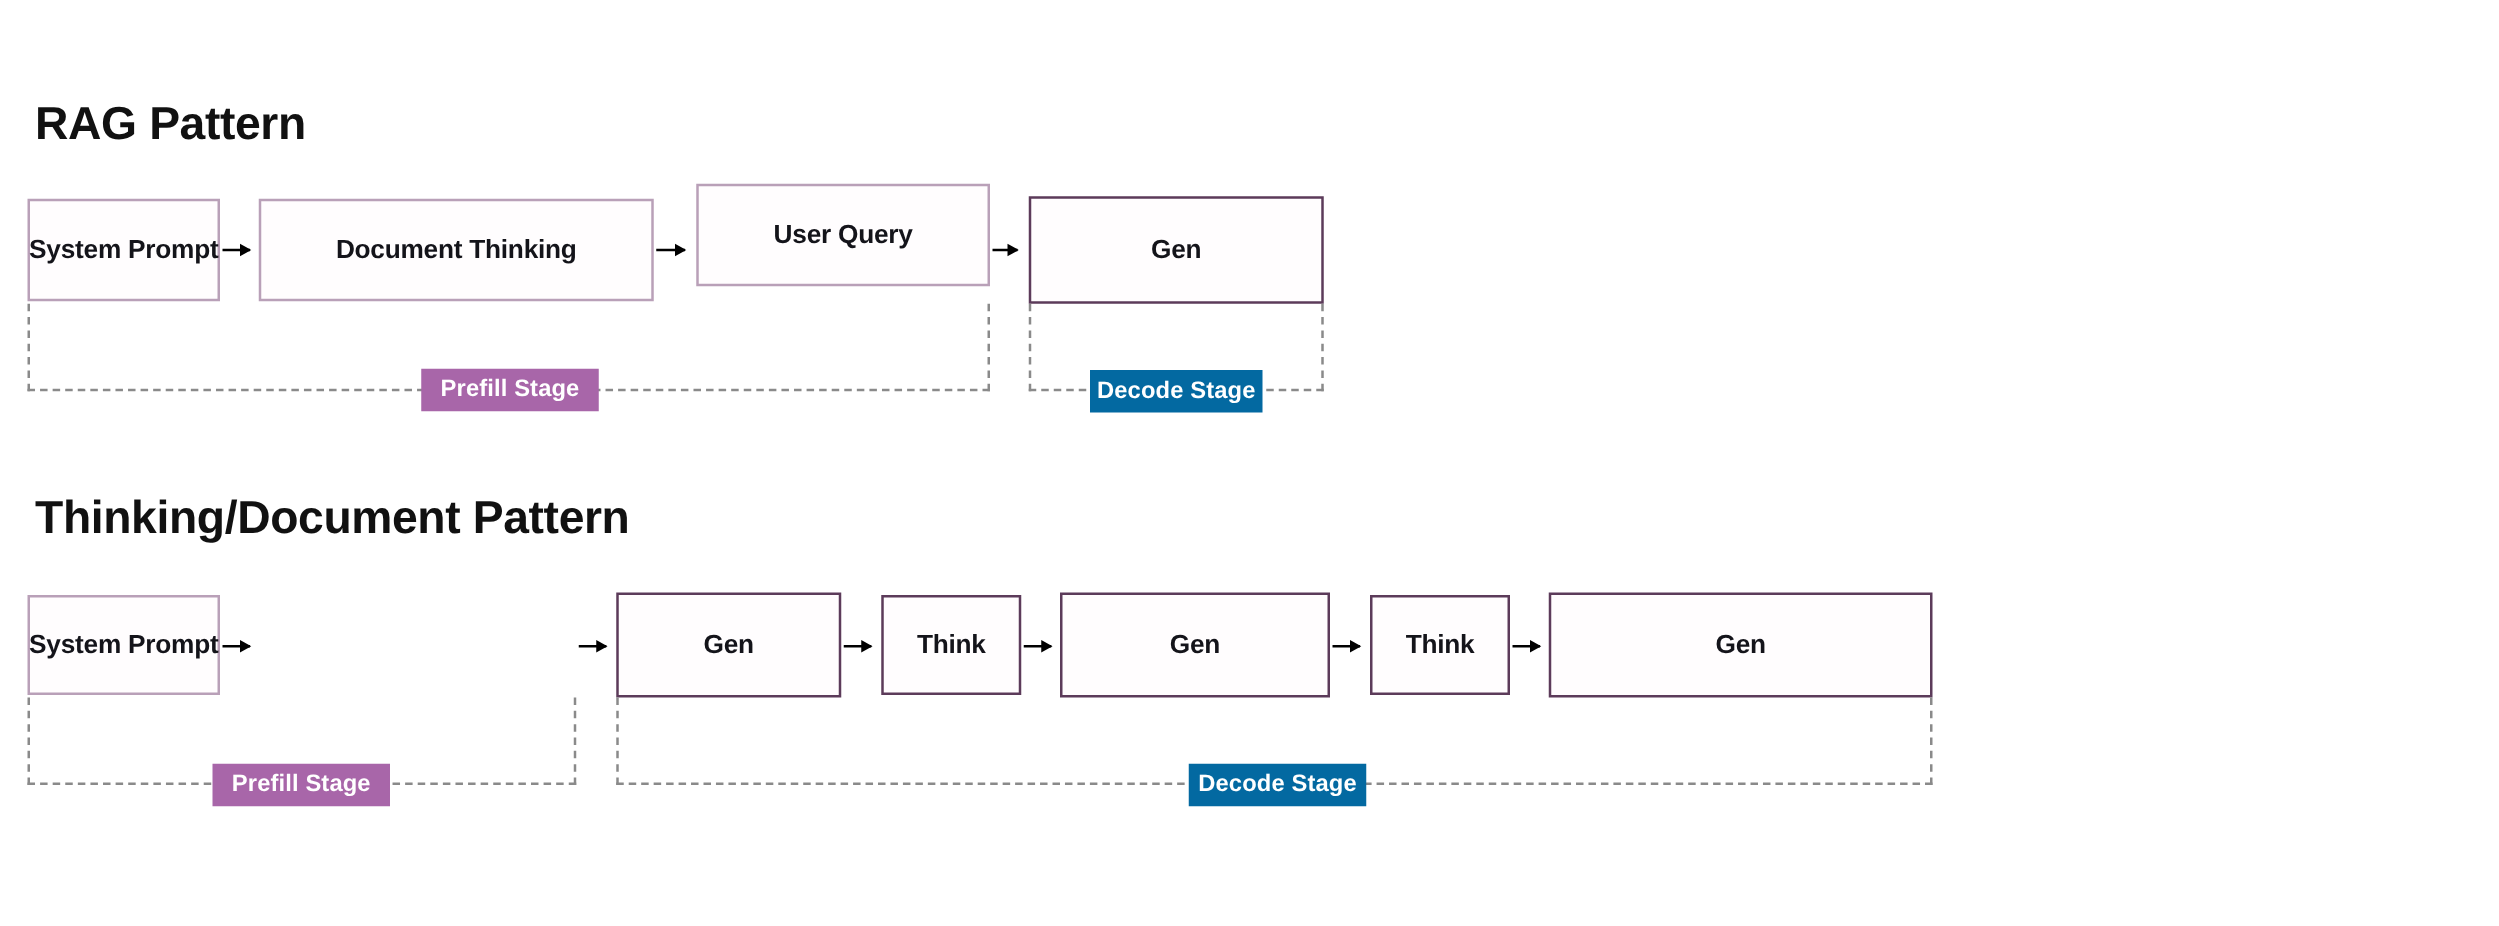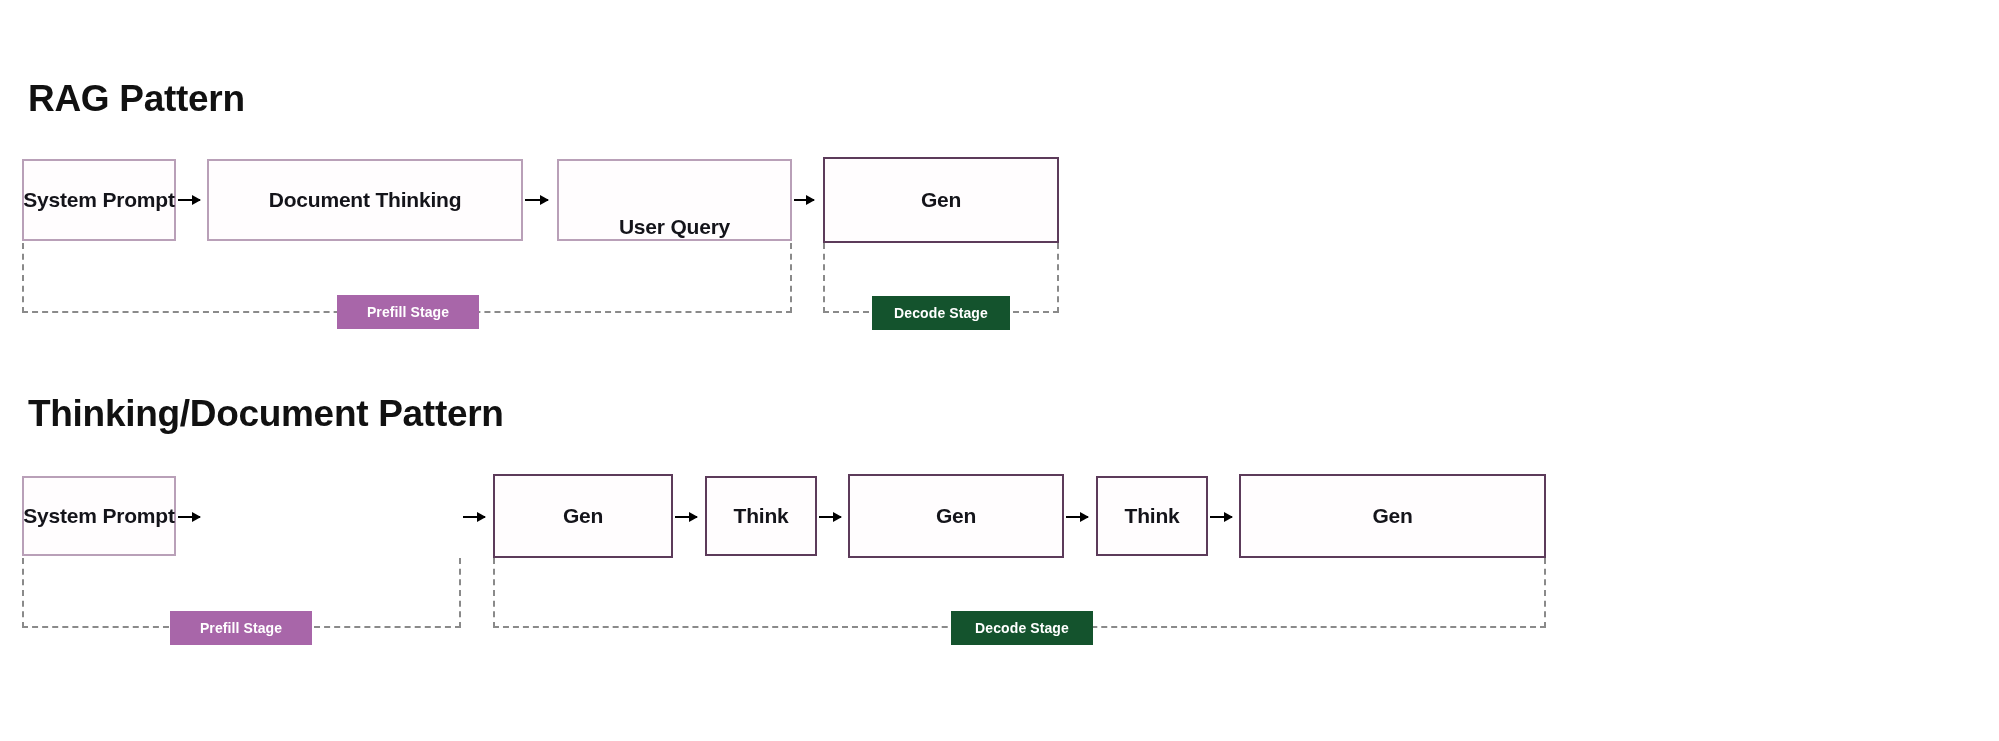--- a/index.html
+++ b/index.html
@@ -85,42 +85,42 @@
   }
 
   
   .stage-badge {
     position: absolute;
     box-sizing: border-box;
     display: flex;
     align-items: center;
     justify-content: center;
     color: #ffffff;
-    font-size: 14px;
+    font-size: 19px;
     font-weight: bold;
     letter-spacing: 0.1px;
     white-space: nowrap;
   }
   .stage-badge.prefill { background: #a866a9; }
-  .stage-badge.decode  { background: #14532d; }
+  .stage-badge.decode  { background: #0369a1; }
 </style>
 </head>
 <body>
 
 <div class="canvas">
 
   <div class="section-title" id="title-rag">RAG Pattern</div>
 
   <div class="flow-box prefill" style="left:22px; top:159px; width:154px; height:82px;">
     <span class="box-label">System Prompt</span>
   </div>
   <div class="flow-box prefill" style="left:207px; top:159px; width:316px; height:82px;">
     <span class="box-label">Document Thinking</span>
   </div>
-  <div class="flow-box prefill" style="left:557px; top:159px; width:235px; height:82px;align-items:flex-end;">
+  <div class="flow-box prefill" style="left:557px; top:147px; width:235px; height:82px;">
     <span class="box-label">User Query</span>
   </div>
   <div class="flow-box decode" style="left:823px; top:157px; width:236px; height:86px;">
     <span class="box-label">Gen</span>
   </div>
 
   <div class="arrow" style="left:178px; top:199px; width:22px;"></div>
   <div class="arrow" style="left:525px; top:199px; width:23px;"></div>
   <div class="arrow" style="left:794px; top:199px; width:20px;"></div>
 

